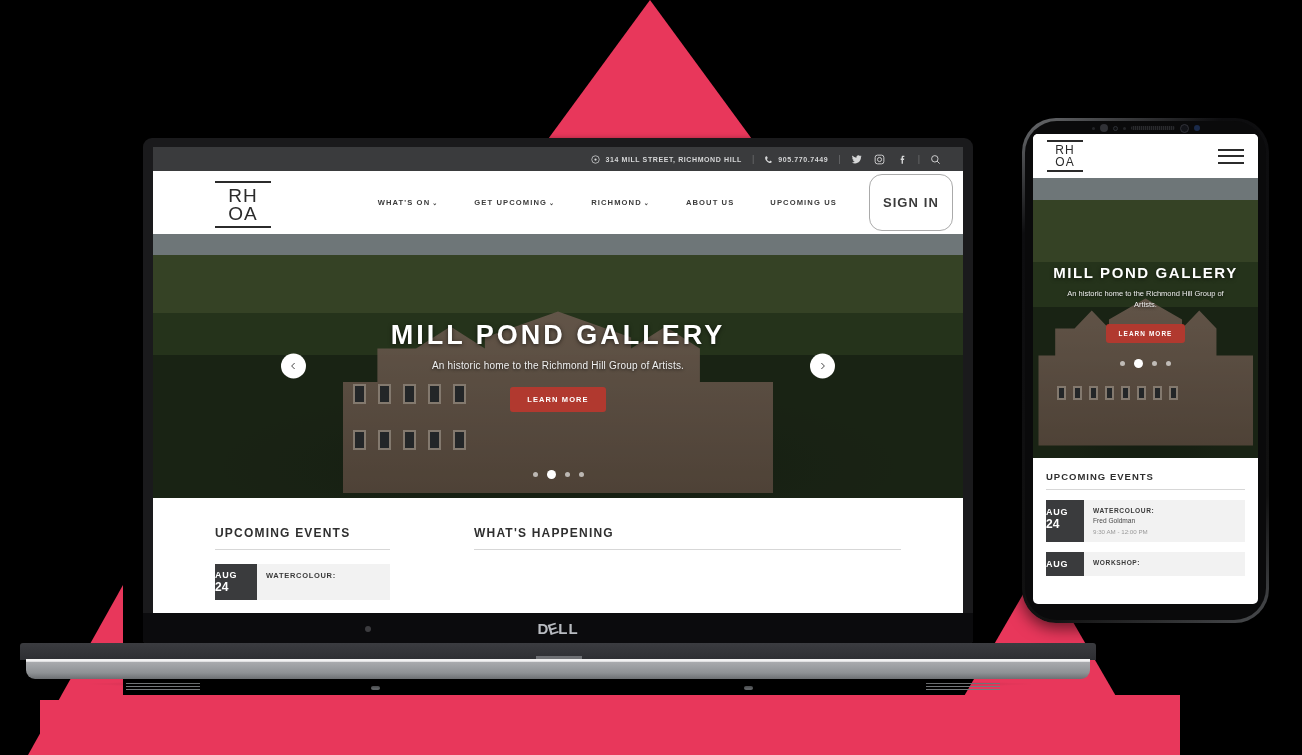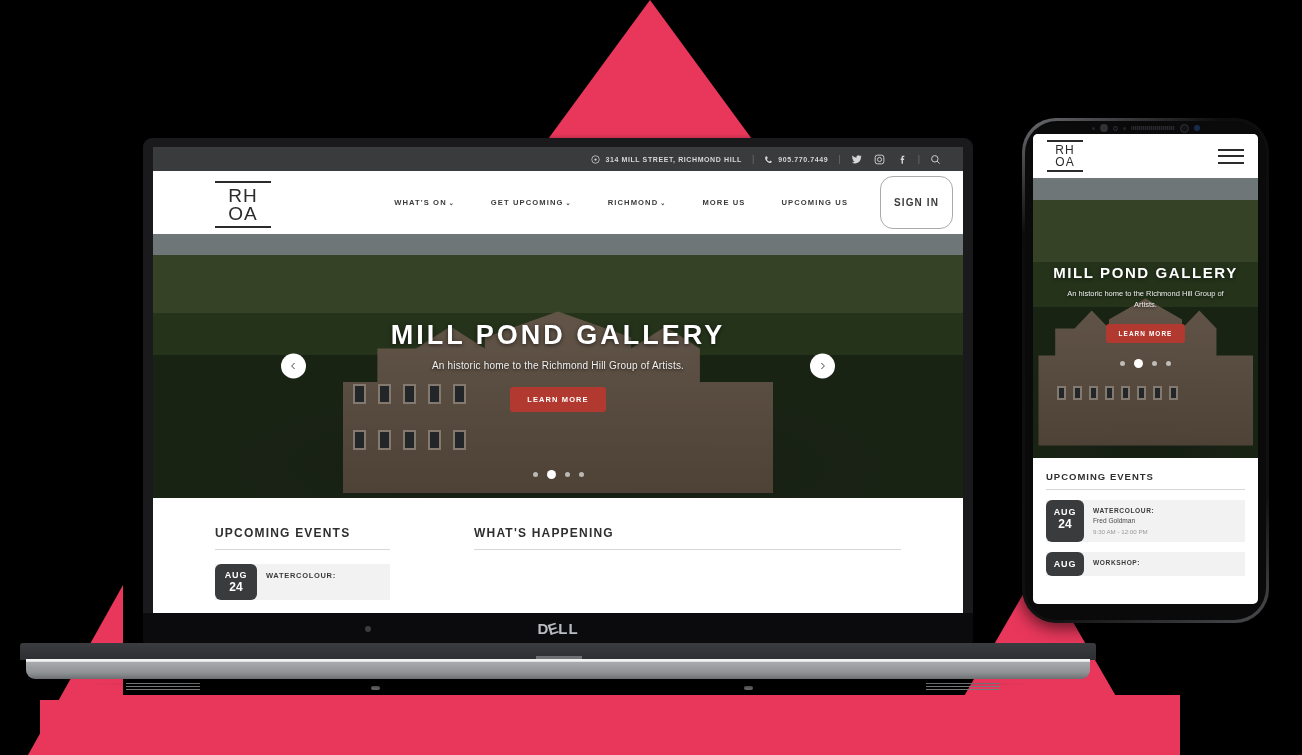--- a/index.html
+++ b/index.html
@@ -75,21 +75,21 @@
   .ico { display:inline-block; }
   .navbar { height:63px; background:#fff; display:flex; align-items:center; position:relative; }
   .logo { position:absolute; left:62px; top:10px; width:56px; text-align:center; }
   .logo-line { height:1.6px; background:#2b2b2b; }
   .logo-txt { font-size:19px; letter-spacing:1px; color:#2b2b2b; line-height:1.05;
      font-family:"Liberation Sans", sans-serif; padding:3px 0; }
   .menu { margin-left:auto; margin-right:10px; display:flex; align-items:center; gap:0; }
   .menu a { color:#3b3b3b; font-size:7.6px; font-weight:bold; letter-spacing:1.1px;
      text-decoration:none; padding:0 18px; white-space:nowrap; }
   .caret { font-size:6px; margin-left:2px; }
-  .signin { border:1px solid #aaa; border-radius:13px; padding:20px 13px; font-size:10px;
+  .signin { border:1px solid #aaa; border-radius:13px; padding:20px 13px; font-size:13px;
      font-weight:bold; letter-spacing:1.1px; color:#3b3b3b; margin-left:14px; }
 
   .hero { height:264px; position:relative; overflow:hidden; }
   .hero-photo { position:absolute; inset:0;
      background:
       radial-gradient(ellipse 60% 45% at 50% 88%, rgba(20,30,15,.75), transparent 70%),
       linear-gradient(#9aa4a8 0 8%, #46582f 8% 30%, #2f4220 30% 46%, #1d2a16 46% 100%);
   }
   .house { position:absolute; left:50%; top:28%; transform:translateX(-50%);
      width:430px; height:185px;
@@ -114,21 +114,21 @@
   .dots { position:absolute; bottom:19px; left:0; right:0; display:flex; justify-content:center;
      align-items:center; gap:9px; }
   .dot { width:5px;height:5px;border-radius:50%; background:rgba(255,255,255,.62); }
   .dot.on { width:9px;height:9px; background:#fff; }
 
   .lower { background:#fff; padding:28px 62px 0 62px; display:flex; gap:42px; }
   .col-l { width:175px; } .col-r { flex:1;margin-left:42px; }
   .sec-h { font-size:12px; font-weight:bold; letter-spacing:1.2px; color:#2f2f2f;
      padding-bottom:9px; border-bottom:1px solid #d7d7d7; }
   .ev { display:flex; margin-top:14px; background:#f2f2f2; }
-  .ev-date { width:42px; background:#3a3b3d; color:#fff; text-align:center; padding:6px 0;border-radius:6px;}
+  .ev-date { width:42px; background:#3a3b3d; color:#fff; padding:6px 0;}
   .ev-m { font-size:9px; font-weight:bold; letter-spacing:.8px;}
   .ev-d { font-size:12px; font-weight:bold;}
   .ev-body { padding:7px 9px; }
   .ev-t { font-size:7.5px; font-weight:bold; letter-spacing:.7px; color:#3a3a3a;}
   .news { display:flex; margin-top:14px; gap:16px; }
   .news-img { width:150px; height:42px;
      background:linear-gradient(110deg,#5b4a3c,#3a3028 40%,#7a6a55 70%,#43555c);}
   .news-cat { font-size:8px; color:#7c7c7c; letter-spacing:.8px; }
 
   
@@ -221,21 +221,21 @@
         <div class="logo">
           <div class="logo-line"></div>
           <div class="logo-txt">RH</div>
           <div class="logo-txt" style="margin-top:-8px">OA</div>
           <div class="logo-line"></div>
         </div>
         <div class="menu">
           <a href="#"><span>WHAT'S ON</span><span class="caret">⌄</span></a>
           <a href="#"><span>GET UPCOMING</span><span class="caret">⌄</span></a>
           <a href="#"><span>RICHMOND</span><span class="caret">⌄</span></a>
-          <a href="#"><span>MORE US</span></a>
+          <a href="#"><span>ABOUT US</span></a>
           <a href="#"><span>UPCOMING US</span></a>
           <div class="signin">SIGN IN</div>
         </div>
       </div>
 
       <div class="hero">
         <div class="hero-photo">
           <div class="house"></div>
           <div class="winrow" style="left:200px; top:150px;">
             <span class="win"></span>

